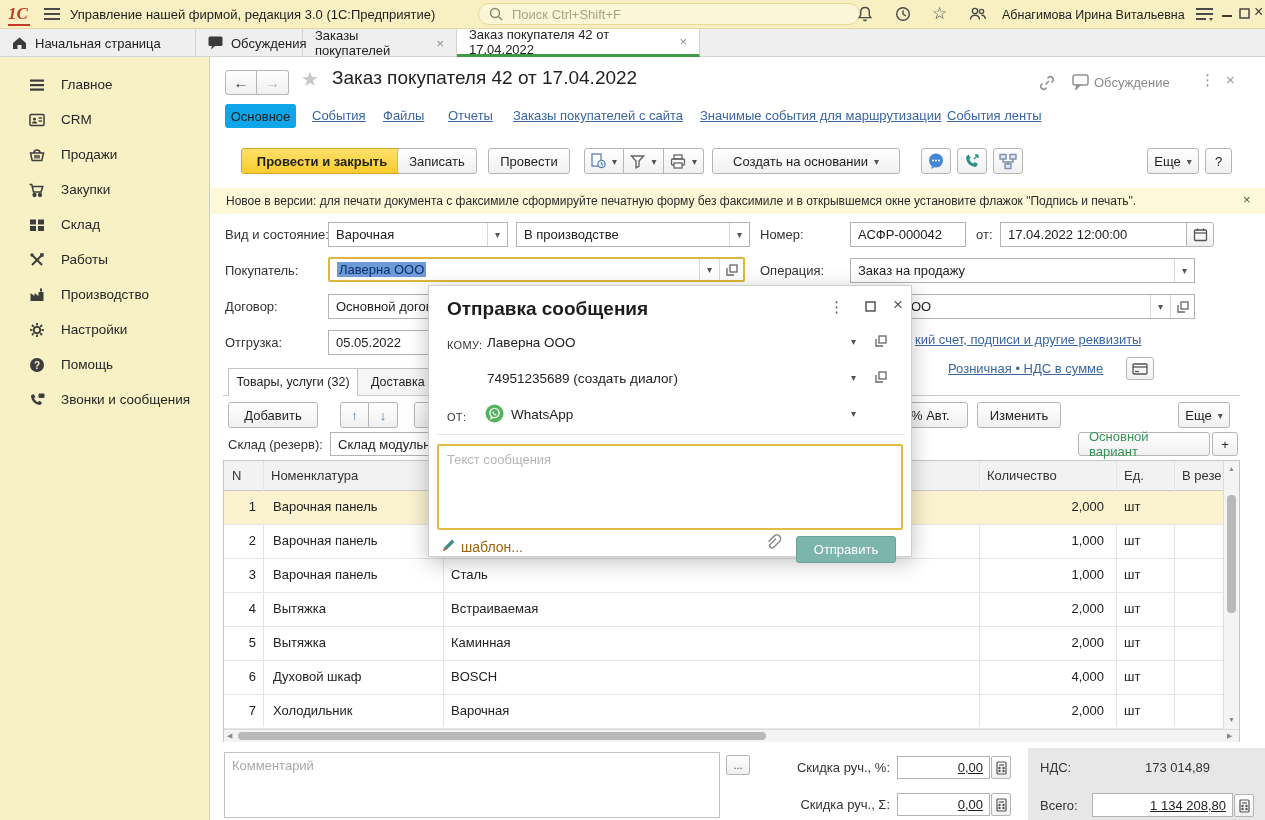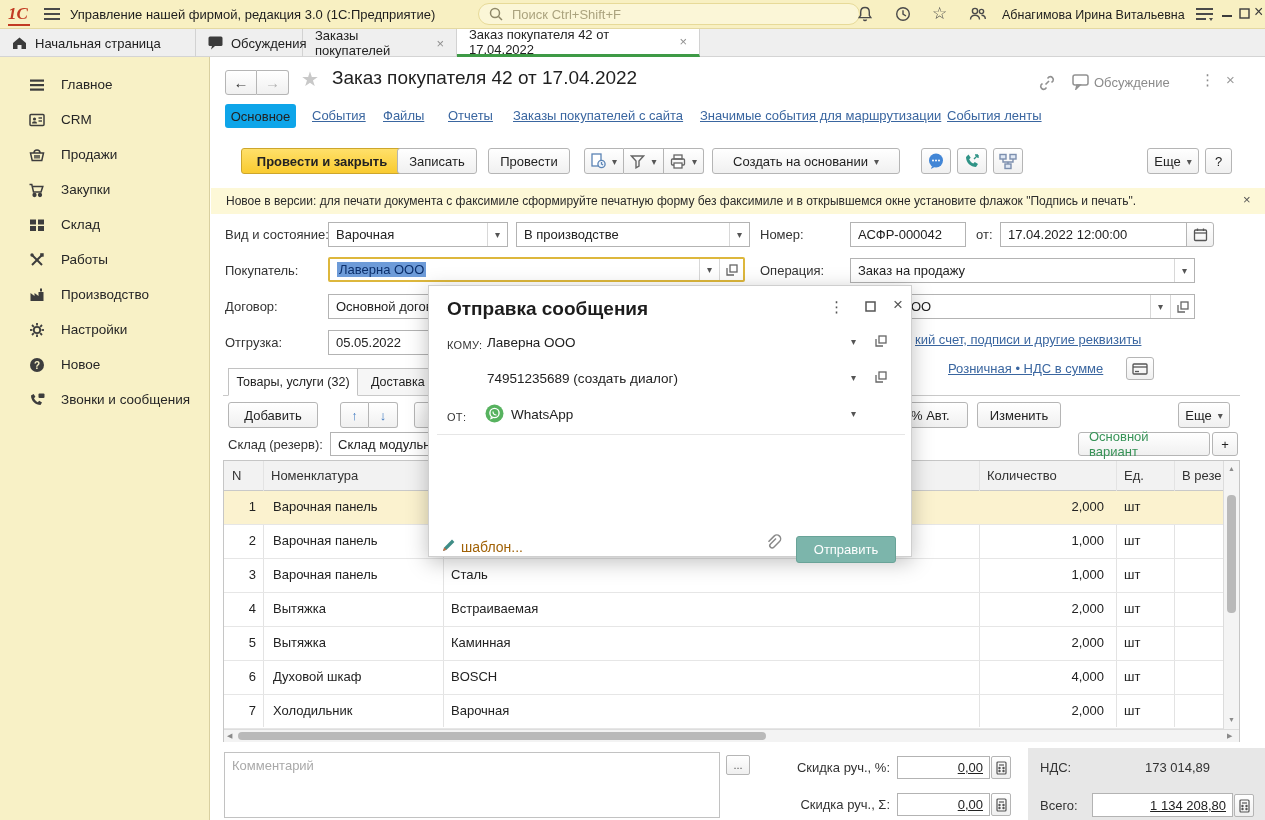--- a/index.html
+++ b/index.html
@@ -254,21 +254,21 @@
         </span>
       <span>Настройки</span>
     </div>
     <div class="sideitem">
       <span>
           <svg width="18" height="18">
             <circle cx="9" cy="9" r="7" fill="#3d3d3d"></circle>
             <text x="9" y="12.5" text-anchor="middle" font-size="10" font-weight="bold" fill="#f8f1c6" font-family="Liberation Sans,sans-serif">?</text>
           </svg>
         </span>
-      <span>Новое</span>
+      <span>Помощь</span>
     </div>
     <div class="sideitem">
       <span>
           <svg width="18" height="18">
             <path d="M3,4.5c0,5.5,4.5,9.5,9.5,9.5l1.5-2.4l-2.8-1.8l-1.4,1.4C8,10.3,6.8,9,6,7.2l1.4-1.4L5.6,3z" fill="#3d3d3d"></path>
             <rect x="10.5" y="2.5" width="6" height="4.5" rx="1" fill="#3d3d3d"></rect>
           </svg>
         </span>
       <span>Звонки и сообщения</span>
     </div>
@@ -700,20 +700,21 @@
           <circle cx="9.5" cy="9" r="4.6" fill="none" stroke="#fff" stroke-width="1.4"></circle>
           <path d="M6,12.5l-1,3l3-1z" fill="#fff"></path>
           <path d="M8,7.5c0,2,1.5,3.5,3.5,3.5" stroke="#fff" stroke-width="1.2" fill="none"></path>
         </svg>
     </span>
     <span class="drow-val" style="left:82px;top:121px;">WhatsApp</span>
     <span class="dctrl" style="left:422px;top:122px;font-size:10px;">▾</span>
 
     <div class="abs" style="left:8px;top:148px;width:468px;height:1px;background:#e6e6e6;"></div>
 
+    <textarea placeholder="Текст сообщения" style=""></textarea>
 
     <span style="position:absolute;left:13px;top:251px;">
       <svg width="15" height="15">
           <path d="M1,14l1.2-3.6L10,2.6l2.4,2.4L4.6,12.8z" fill="#3f8d86"></path>
           <path d="M1,14l3.6-1.2L2.2,10.4z" fill="#c46a3f"></path>
         </svg>
     </span>
     <span class="tpl">шаблон...</span>
     <span style="position:absolute;left:336px;top:248px;">
       <svg width="18" height="18" fill="none" stroke="#8a8a8a" stroke-width="1.5">

